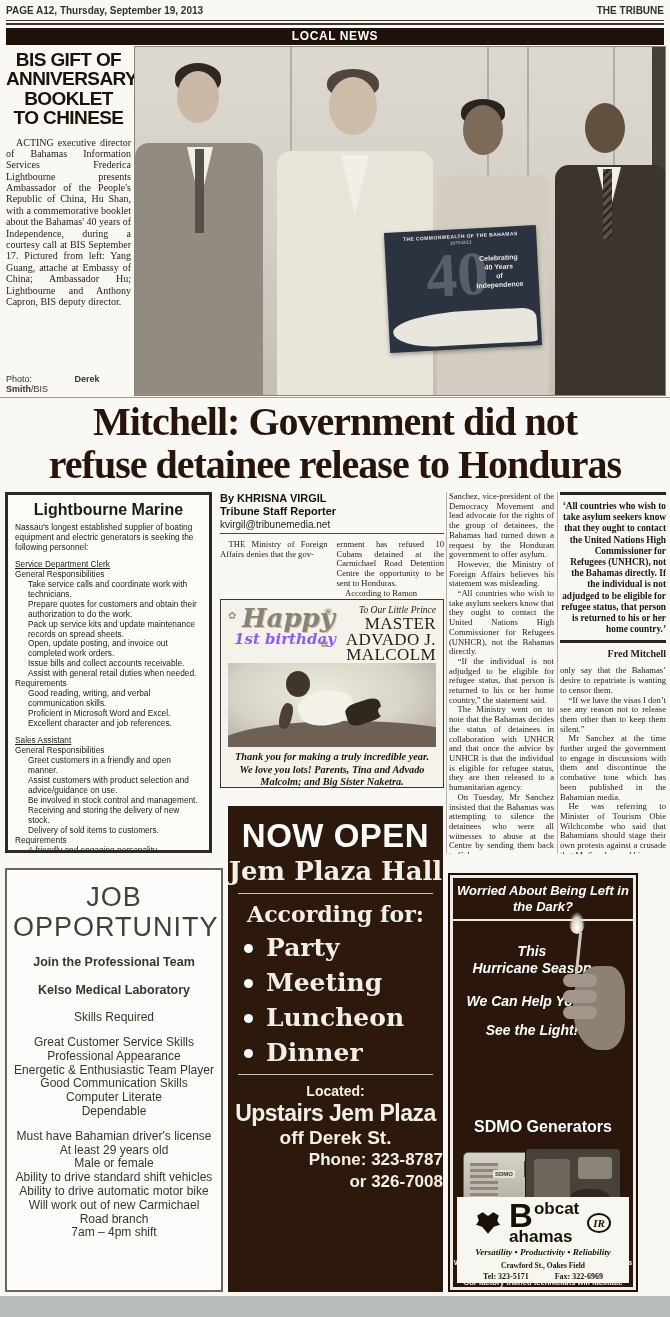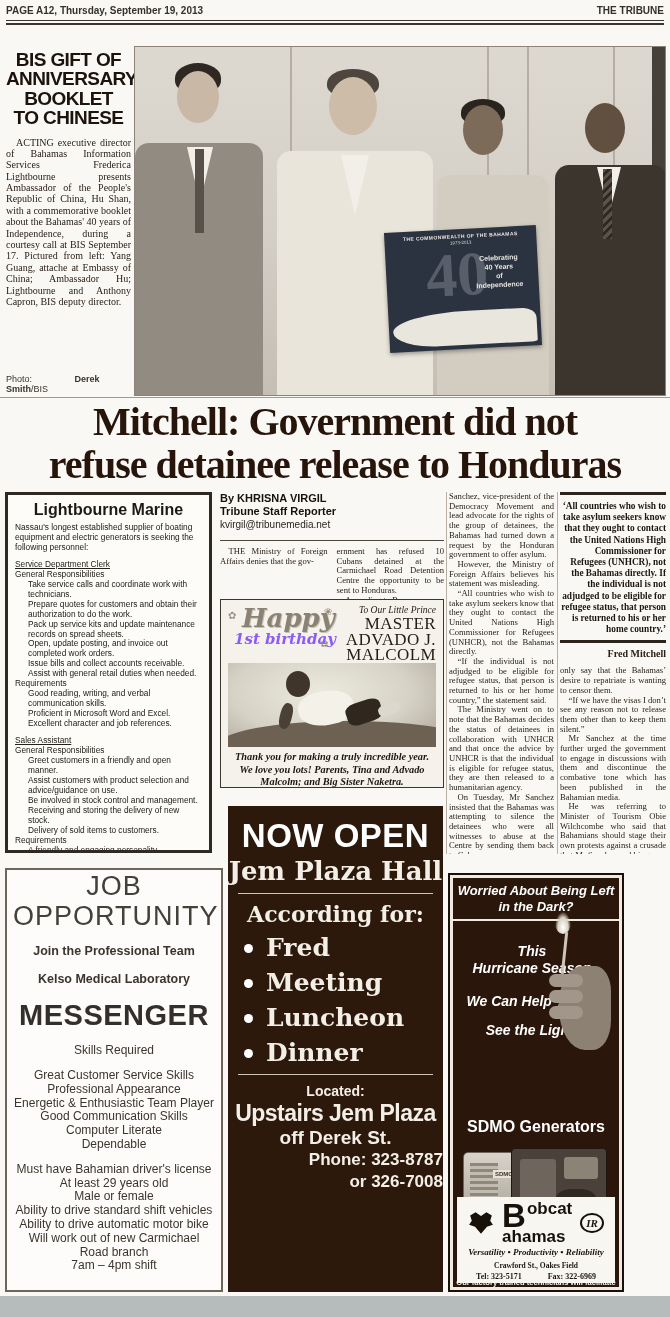--- a/index.html
+++ b/index.html
@@ -43,21 +43,21 @@
   .vrule { position:absolute; width:1px; background:#b8b0a4; top:492px; height:362px; }
   .lmad { position:absolute; left:5px; top:492px; width:207px; height:361px; background:#fdfcf9; border:3px solid #2e2923; padding:5px 7px; overflow:hidden; }
   .lmad h3 { font:bold 16px/20px "Liberation Sans", sans-serif; text-align:center; color:#1e1913; }
   .lm-t { font:8.3px/1.2 "Liberation Sans", sans-serif; color:#23201b; }
   .lm-head { text-decoration:underline; margin-top:7px; }
   .lm-items { padding-left:13px; white-space:pre-line; }
   .lm-intro { margin-top:3px; white-space:pre-line; }
 
   .bycol { position:absolute; left:220px; top:492px; width:224px; }
   .by1 { font:bold 11px/13px "Liberation Sans", sans-serif; color:#17120d; }
-  .by3 { font:10px/13px "Liberation Sans", sans-serif; color:#2b241d; border-bottom:1px solid #4d463d; padding-bottom:9px; }
+  .by3 { font:10px/13px "Liberation Sans", sans-serif; color:#2b241d; border-bottom:1px solid #4d463d; padding-bottom:2px; }
   .introcols { display:flex; gap:9px; margin-top:6px; }
   .introcols div { flex:1; font:8.6px/9.7px "Liberation Serif", serif; text-align:justify; white-space:pre-line; }
 
   .newsbody { font:8.6px/9.7px "Liberation Serif", serif; text-align:justify; white-space:pre-line; color:#241c13; }
   .col3 { position:absolute; left:449px; top:492px; width:105px; height:362px; overflow:hidden; }
   .col4 { position:absolute; left:560px; top:492px; width:106px; height:362px; overflow:hidden; }
   .pq { border-top:3px solid #2a241d; border-bottom:3px solid #2a241d; padding:6px 0 5px; font:bold 9.3px/11.2px "Liberation Serif", serif; text-align:right; color:#1d160f; }
   .pq-attr { font:bold 10px/12px "Liberation Serif", serif; text-align:right; margin:5px 0 6px; }
 
   
@@ -72,21 +72,21 @@
   .bd-photo { position:relative; height:84px; margin-top:2px; background:radial-gradient(ellipse at 45% 35%, #eceade 0%, #d6d2c6 55%, #a9a294 100%); overflow:hidden; }
   .bd-couch { position:absolute; left:-10px; bottom:-22px; width:260px; height:48px; background:#6d6154; border-radius:50% 50% 0 0; }
   .bd-head { position:absolute; left:58px; top:8px; width:24px; height:26px; border-radius:50%; background:#3f352b; }
   .bd-shirt { position:absolute; left:70px; top:28px; width:56px; height:34px; background:#f4f1e9; border-radius:40% 50% 40% 50%; transform:rotate(-12deg); }
   .bd-shorts { position:absolute; left:118px; top:38px; width:36px; height:22px; background:#30281f; border-radius:30%; transform:rotate(-18deg); }
   .bd-shoe { position:absolute; left:150px; top:40px; width:22px; height:12px; background:#dcd8cd; border-radius:40%; transform:rotate(-20deg); }
   .bd-arm { position:absolute; left:52px; top:40px; width:12px; height:26px; background:#4a4036; border-radius:40%; transform:rotate(14deg); }
   .bd-msg { margin-top:4px; font:italic bold 10.3px/12.5px "Liberation Serif", serif; text-align:center; color:#1d160f; }
 
   
-  .job { position:absolute; left:5px; top:868px; width:218px; height:424px; background:#fdfcfa; border:2px solid #6b655c; text-align:center; padding:1px 6px; overflow:hidden; color:#3b352d; }
+  .job { position:absolute; left:5px; top:868px; width:218px; height:424px; background:#fdfcfa; border:2px solid #6b655c; text-align:center; padding:12px 6px; overflow:hidden; color:#3b352d; }
   .job-title { font:27px/30px "Liberation Sans", sans-serif; letter-spacing:1px; color:#44403a; }
   .job-b { font:bold 12.5px/15px "Liberation Sans", sans-serif; margin-top:13px; }
   .job-role { font:bold 29px/32px "Liberation Sans", sans-serif; letter-spacing:.5px; margin-top:12px; color:#33302b; }
   .job-sk { font:12px/15px "Liberation Sans", sans-serif; margin-top:12px; }
   .job-list { font:12px/13.8px "Liberation Sans", sans-serif; margin-top:11px; white-space:pre-line; }
 
   
   .jem { position:absolute; left:228px; top:806px; width:215px; height:486px; background:#2c190c; color:#f3efe7; text-align:center; padding-top:12px; overflow:hidden; }
   .jem-open { font:bold 33px/36px "Liberation Sans", sans-serif; letter-spacing:.5px; color:#fff; }
   .jem-name { font:bold 26px/30px "DejaVu Serif", serif; margin-top:2px; }
@@ -95,21 +95,21 @@
   .jem-item { display:flex; align-items:center; text-align:left; margin:7px 0 0 16px; }
   .jem-dot { width:9px; height:9px; border-radius:50%; background:#fff; margin-right:13px; flex:none; }
   .jem-item span { font:bold 25px/28px "DejaVu Serif", serif; }
   .jem-spac { font:bold 19px/23px "DejaVu Serif", serif; margin-top:6px; white-space:pre-line; }
   .jem-loc { font:bold 14px/17px "Liberation Sans", sans-serif; margin-top:8px; }
   .jem-l1 { font:bold 23px/26px "Liberation Sans", sans-serif; letter-spacing:-.5px; }
   .jem-l2 { font:bold 19px/23px "Liberation Sans", sans-serif; }
   .jem-ph { font:bold 17px/22px "Liberation Sans", sans-serif;text-align:right; }
 
   
-  .sdmo { position:absolute; left:448px; top:873px; width:176px; height:419px; border:2px solid #19100a; background:#efebe2; padding:3px; }
+  .sdmo { position:absolute; left:448px; top:873px; width:190px; height:419px; border:2px solid #19100a; background:#efebe2; padding:3px; }
   .sd-in { position:relative; width:100%; height:100%; background:#2a160a; overflow:hidden; }
   .sd-head { font:bold italic 13px/16px "Liberation Sans", sans-serif; color:#fff; text-align:center; padding:5px 2px 4px; border-bottom:2px solid #efebe2; }
   .sd-line { font:bold italic 14px/17px "Liberation Sans", sans-serif; color:#fff; text-align:center; width:130px; white-space:pre-line; }
   .sd-l1 { margin:22px 0 0 14px; }
   .sd-l2 { margin:16px 0 0 6px; }
   .sd-l3 { margin:12px 0 0 14px; }
   .sd-flame { position:absolute; right:48px; top:34px; width:16px; height:22px; background:radial-gradient(ellipse at 50% 70%, #ffffff 0%, #d9d2c2 45%, rgba(42,22,10,0) 72%); border-radius:50%; }
   .sd-stick { position:absolute; right:53px; top:54px; width:3px; height:42px; background:#cfc6b8; transform:rotate(6deg); }
   .sd-hand { position:absolute; right:8px; top:88px; width:52px; height:84px; background:#8d8174; border-radius:45% 30% 35% 50%; }
   .sd-f { position:absolute; width:34px; height:13px; background:#a2968a; border-radius:8px; right:36px; }
@@ -143,20 +143,21 @@
 </head>
 <body>
 
 <div id="page">
 
   <div class="mast">
     <span>PAGE A12, Thursday, September 19, 2013</span>
     <span>THE TRIBUNE</span>
   </div>
   <div class="rule2"></div>
+  <div class="localnews">LOCAL NEWS</div>
 
   <div class="bis">
     <h2>BIS GIFT OF
 ANNIVERSARY
 BOOKLET
 TO CHINESE</h2>
     <div class="body"> ACTING executive director of Bahamas Information Services Frederica Lightbourne presents Ambassador of the People's Republic of China, Hu Shan, with a commemorative booklet about the Bahamas' 40 years of Independence, during a courtesy call at BIS September 17. Pictured from left: Yang Guang, attache at Embassy of China; Ambassador Hu; Lightbourne and Anthony Capron, BIS deputy director.</div>
     <div class="credit">
       <span>Photo: </span><b>Derek Smith</b><span>/BIS</span>
     </div>
@@ -292,21 +293,20 @@
       <div class="bd-shoe"></div>
       <div class="bd-head"></div>
     </div>
     <div class="bd-msg">Thank you for making a truly incredible year. We love you lots! Parents, Tina and Advado Malcolm; and Big Sister Naketra.</div>
   </div>
 
   <div class="job">
     <div class="job-title">JOB OPPORTUNITY</div>
     <div class="job-b">Join the Professional Team</div>
     <div class="job-b">Kelso Medical Laboratory</div>
-    <div class="job-role">MESSENGER</div>
     <div class="job-sk">Skills Required</div>
     <div class="job-list">Great Customer Service Skills
 Professional Appearance
 Energetic &amp; Enthusiastic Team Player
 Good Communication Skills
 Computer Literate
 Dependable</div>
     <div class="job-list">Must have Bahamian driver's license
 At least 29 years old
 Male or female
@@ -317,21 +317,21 @@
 
   </div>
 
   <div class="jem">
     <div class="jem-open">NOW OPEN</div>
     <div class="jem-name">Jem Plaza Hall</div>
     <div class="jem-rule"></div>
     <div class="jem-avail">According for:</div>
     <div class="jem-item">
         <div class="jem-dot"></div>
-        <span>Fred</span>
+        <span>Party</span>
       </div>
     <div class="jem-item">
         <div class="jem-dot"></div>
         <span>Meeting</span>
       </div>
     <div class="jem-item">
         <div class="jem-dot"></div>
         <span>Luncheon</span>
       </div>
     <div class="jem-item">

